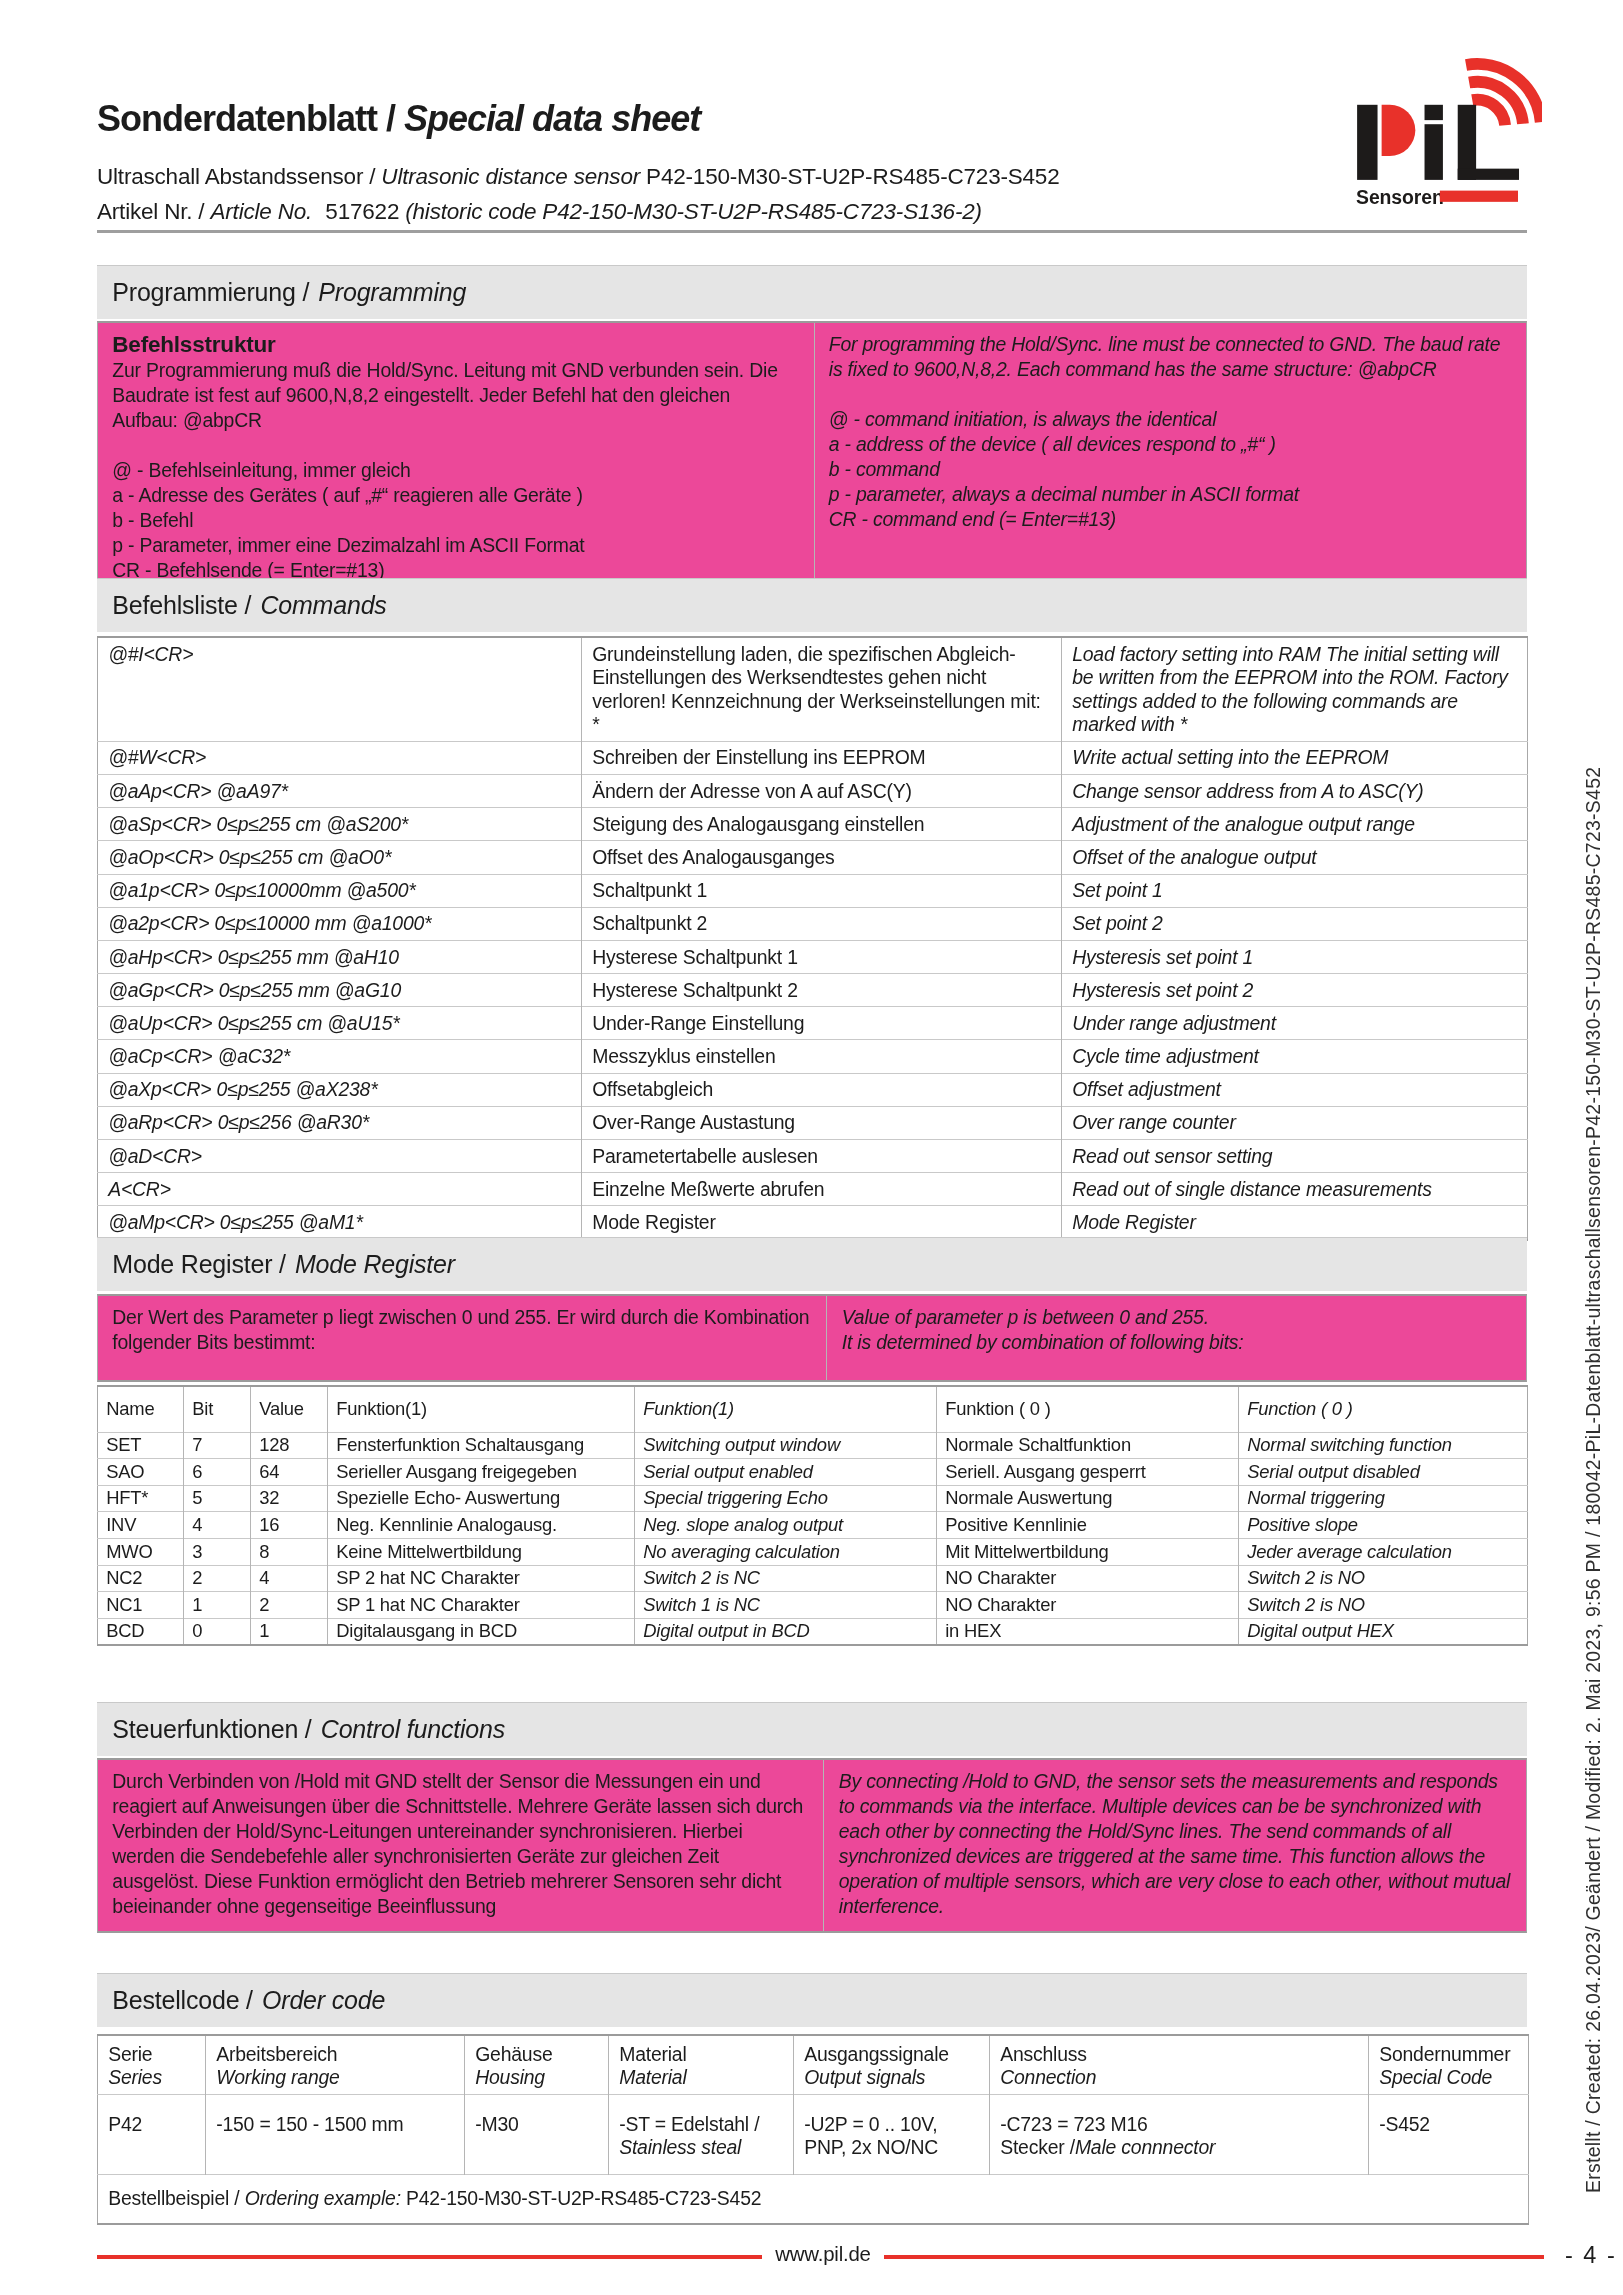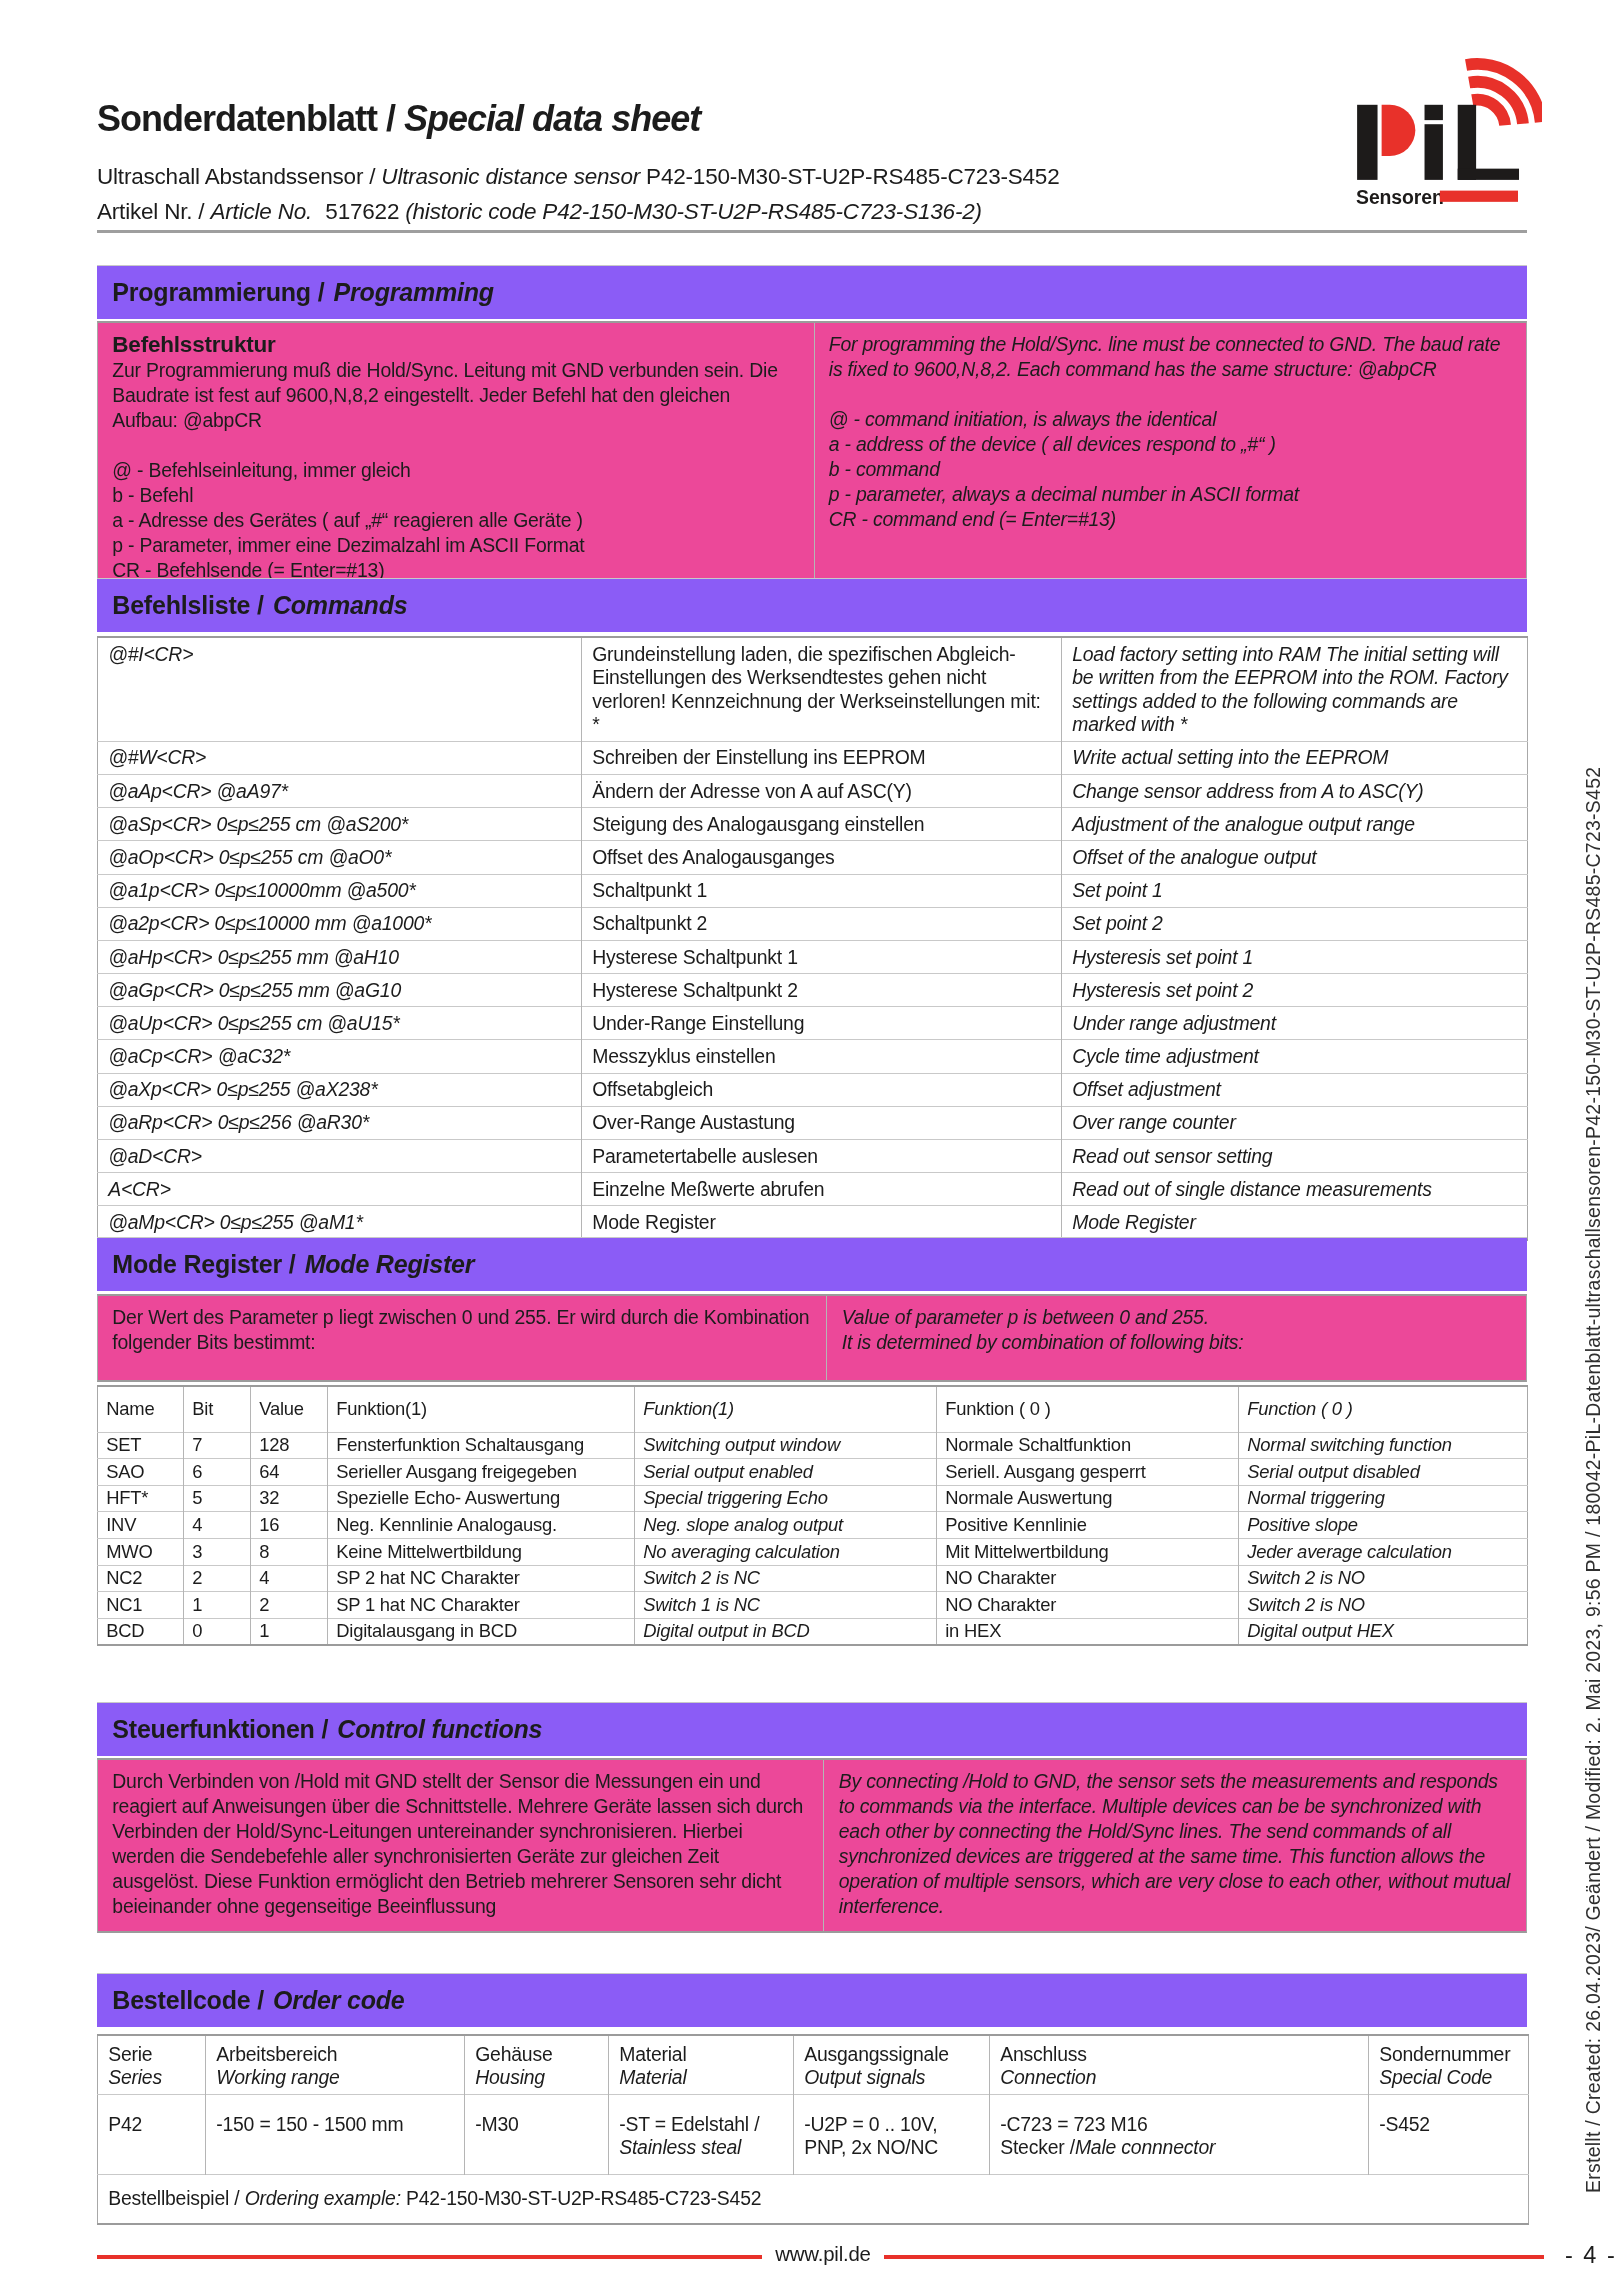--- a/index.html
+++ b/index.html
@@ -9,21 +9,21 @@
 
   
   .title{position:absolute;left:97px;top:98px;font-size:36px;font-weight:bold;letter-spacing:-1px;white-space:nowrap;}
   .subtitle{position:absolute;left:97px;top:164px;font-size:22.5px;white-space:nowrap;}
   .article{position:absolute;left:97px;top:199px;font-size:22.5px;white-space:nowrap;}
   .toprule{position:absolute;left:97px;top:230px;width:1430px;height:2.6px;background:#9e9e9e;}
   .logo-svg{position:absolute;left:1352px;top:51px;}
 
   
   .sec{position:absolute;left:97px;width:1430px;}
-  .bar{height:54px;background:#8b5cf6;border-top:1px solid #c9c9c9;display:flex;align-items:center;padding-left:15.3px;box-sizing:border-box;font-size:25px;font-weight:bold;gap:9.2px;}
+  .bar{height:54px;background:#e5e5e5;border-top:1px solid #c9c9c9;display:flex;align-items:center;padding-left:15.3px;box-sizing:border-box;font-size:25px;font-weight:normal;gap:9.2px;}
   .box{border:1px solid #a8a8a8;border-top:2.6px solid #9b9b9b;border-bottom:2.6px solid #9b9b9b;background:#ec4899;box-sizing:border-box;}
   .twocol{display:flex;}
   .twocol .col{padding:9.2px 14.3px 12.3px 14.3px;box-sizing:border-box;font-size:19.4px;line-height:25px;}
   .twocol .col + .col{border-left:1px solid #b5b5b5;}
   .col-title{font-weight:bold;font-size:22.5px;margin-bottom:1px;}
   .col p{margin:0 0 25px 0;}
   .items div{min-height:25px;}
 
   table{border-collapse:collapse;table-layout:fixed;width:1430px;}
   .box-table{border:1px solid #a8a8a8;border-top:2.6px solid #9b9b9b;border-bottom:2.6px solid #9b9b9b;}
@@ -94,22 +94,22 @@
     <div class="bar">
       <span>Programmierung /</span>
       <span class="it">Programming</span>
     </div>
     <div class="box twocol" style="margin-top:2px;min-height:253px;">
       <div class="col" style="width:716px;">
         <div class="col-title">Befehlsstruktur</div>
         <p>Zur Programmierung muß die Hold/Sync. Leitung mit GND verbunden sein. Die Baudrate ist fest auf 9600,N,8,2 eingestellt. Jeder Befehl hat den gleichen Aufbau: @abpCR</p>
         <div class="items" id="prog-de-items">
             <div>@ - Befehlseinleitung, immer gleich</div>
+            <div>a - Adresse des Gerätes ( auf „#“ reagieren alle Geräte )</div>
             <div>b - Befehl</div>
-            <div>a - Adresse des Gerätes ( auf „#“ reagieren alle Geräte )</div>
             <div>p - Parameter, immer eine Dezimalzahl im ASCII Format</div>
             <div>CR - Befehlsende (= Enter=#13)</div>
           </div>
       </div>
       <div class="col it" style="width:713px;">
         <p>For programming the Hold/Sync. line must be connected to GND. The baud rate is fixed to 9600,N,8,2. Each command has the same structure: @abpCR</p>
         <div class="items" id="prog-en-items">
             <div>@ - command initiation, is always the identical</div>
             <div>a - address of the device ( all devices respond to „#“ )</div>
             <div>b - command</div>

